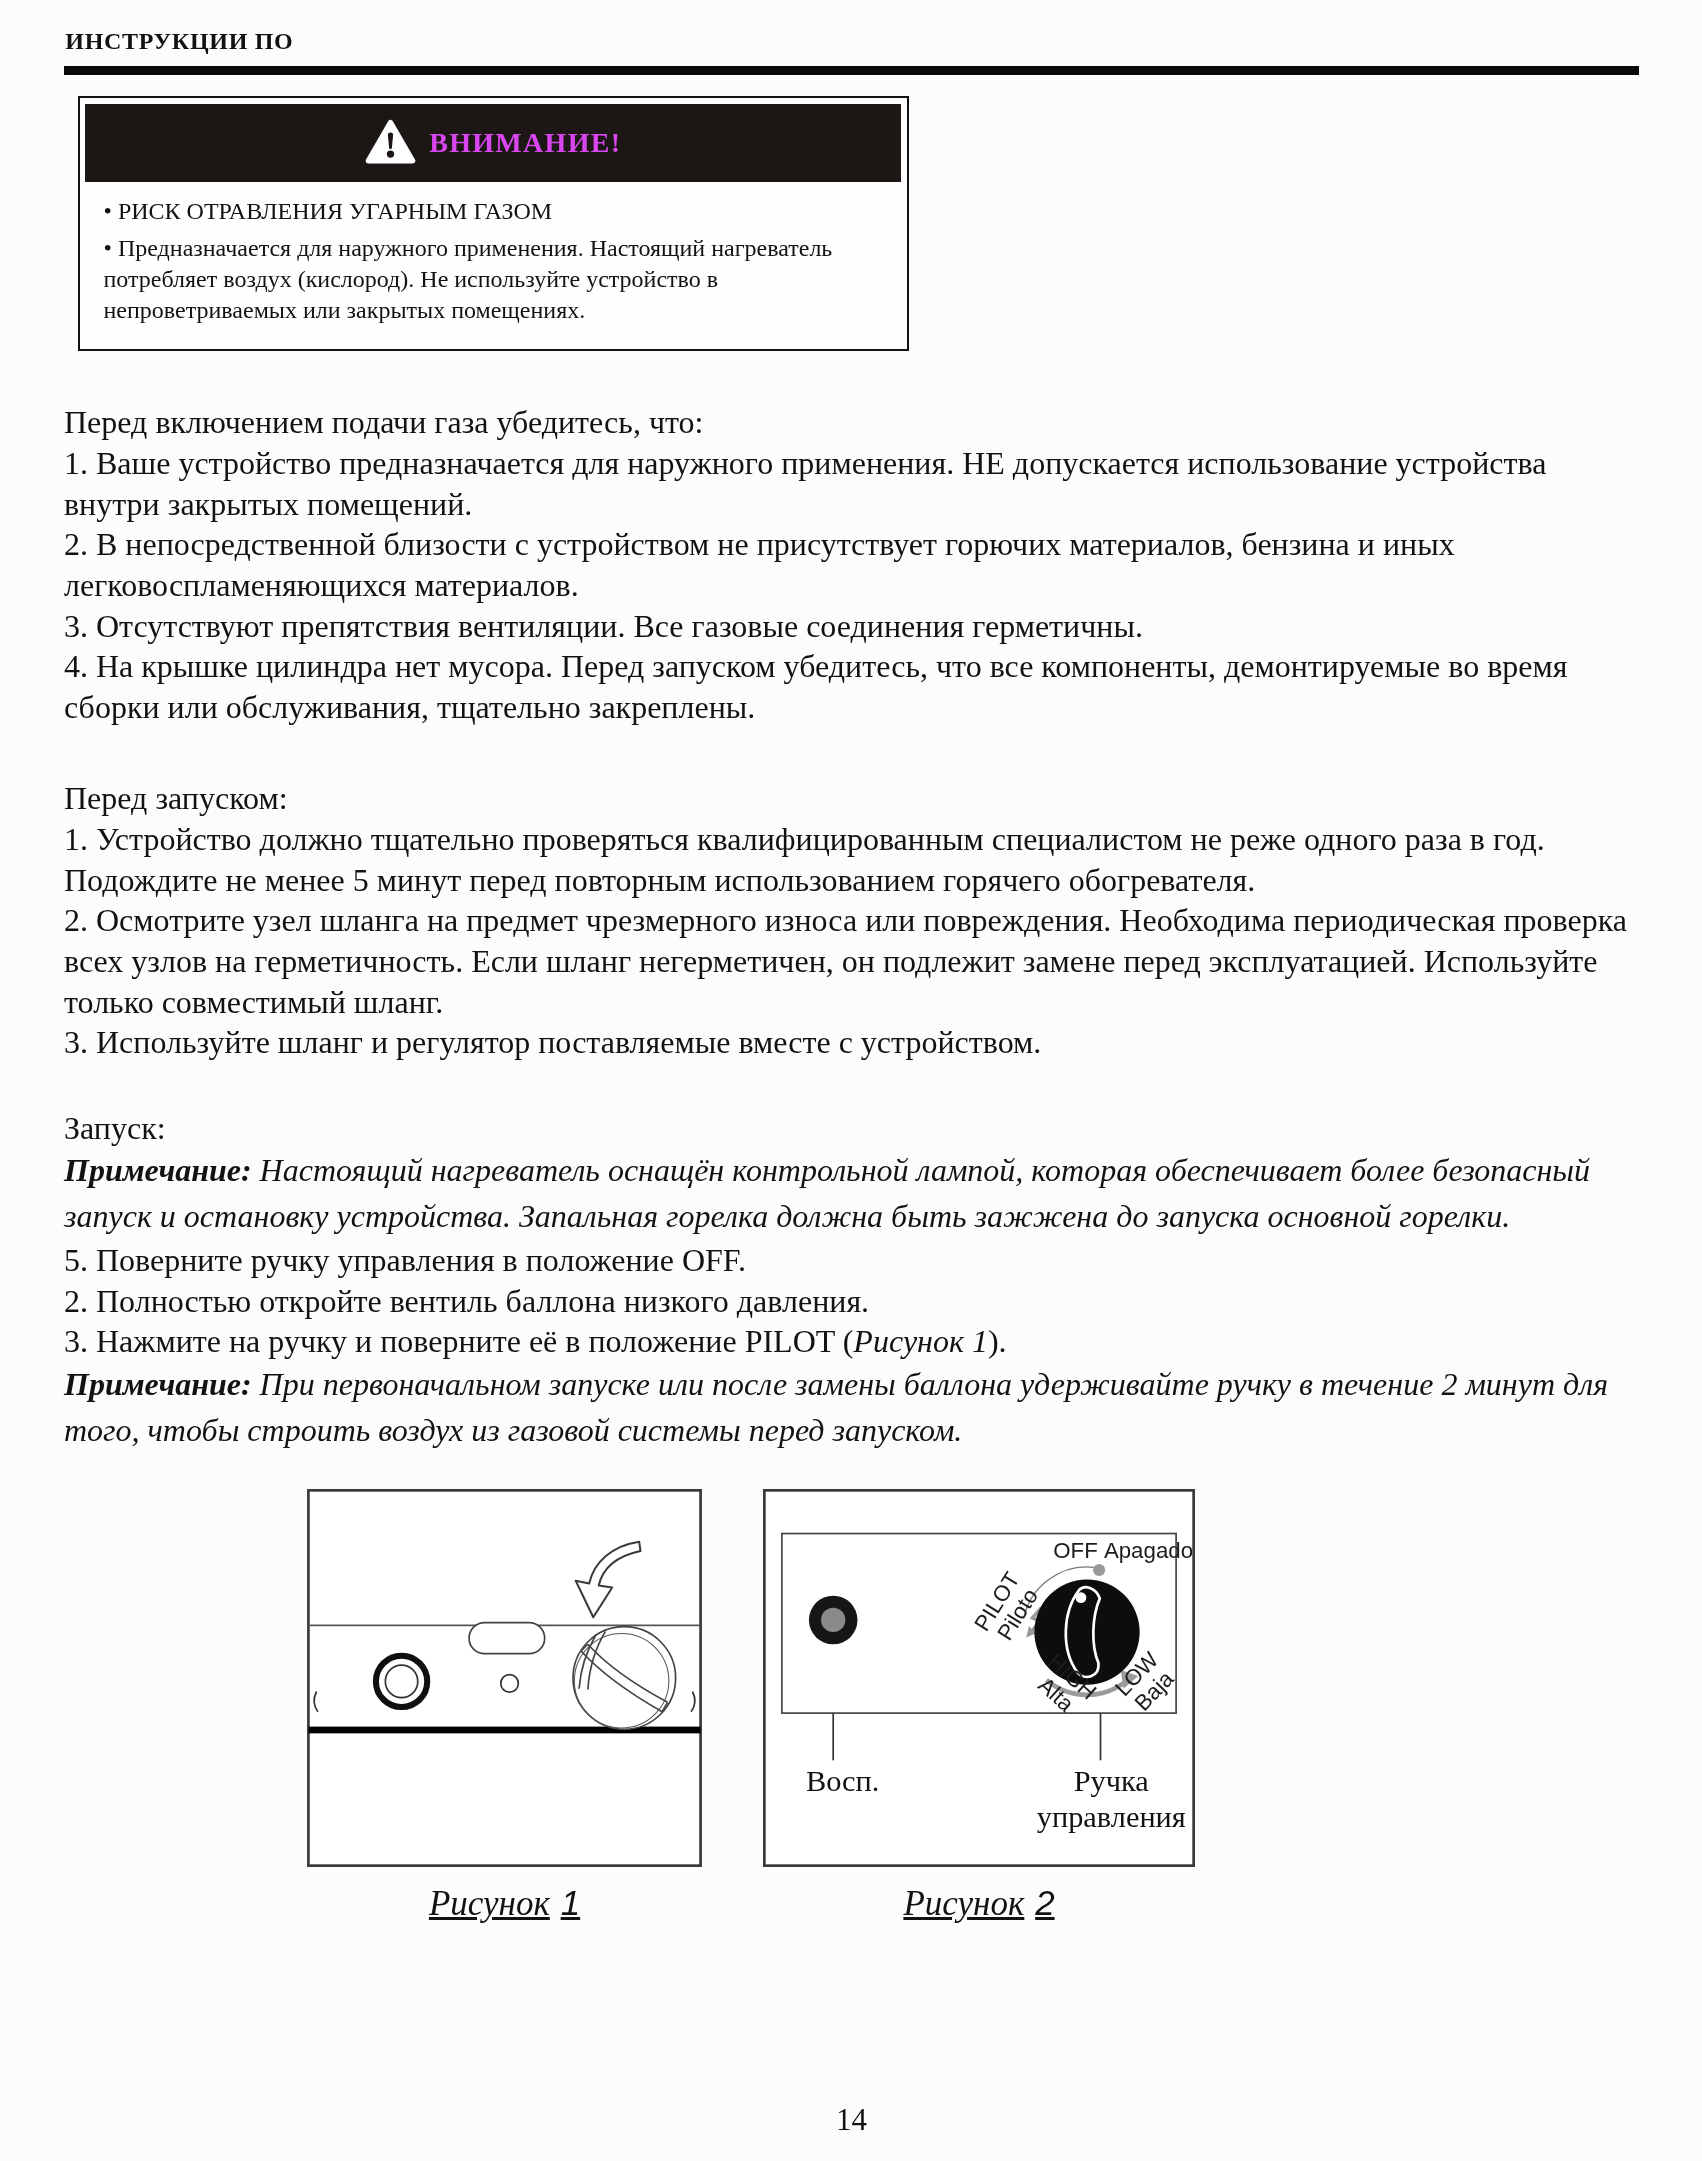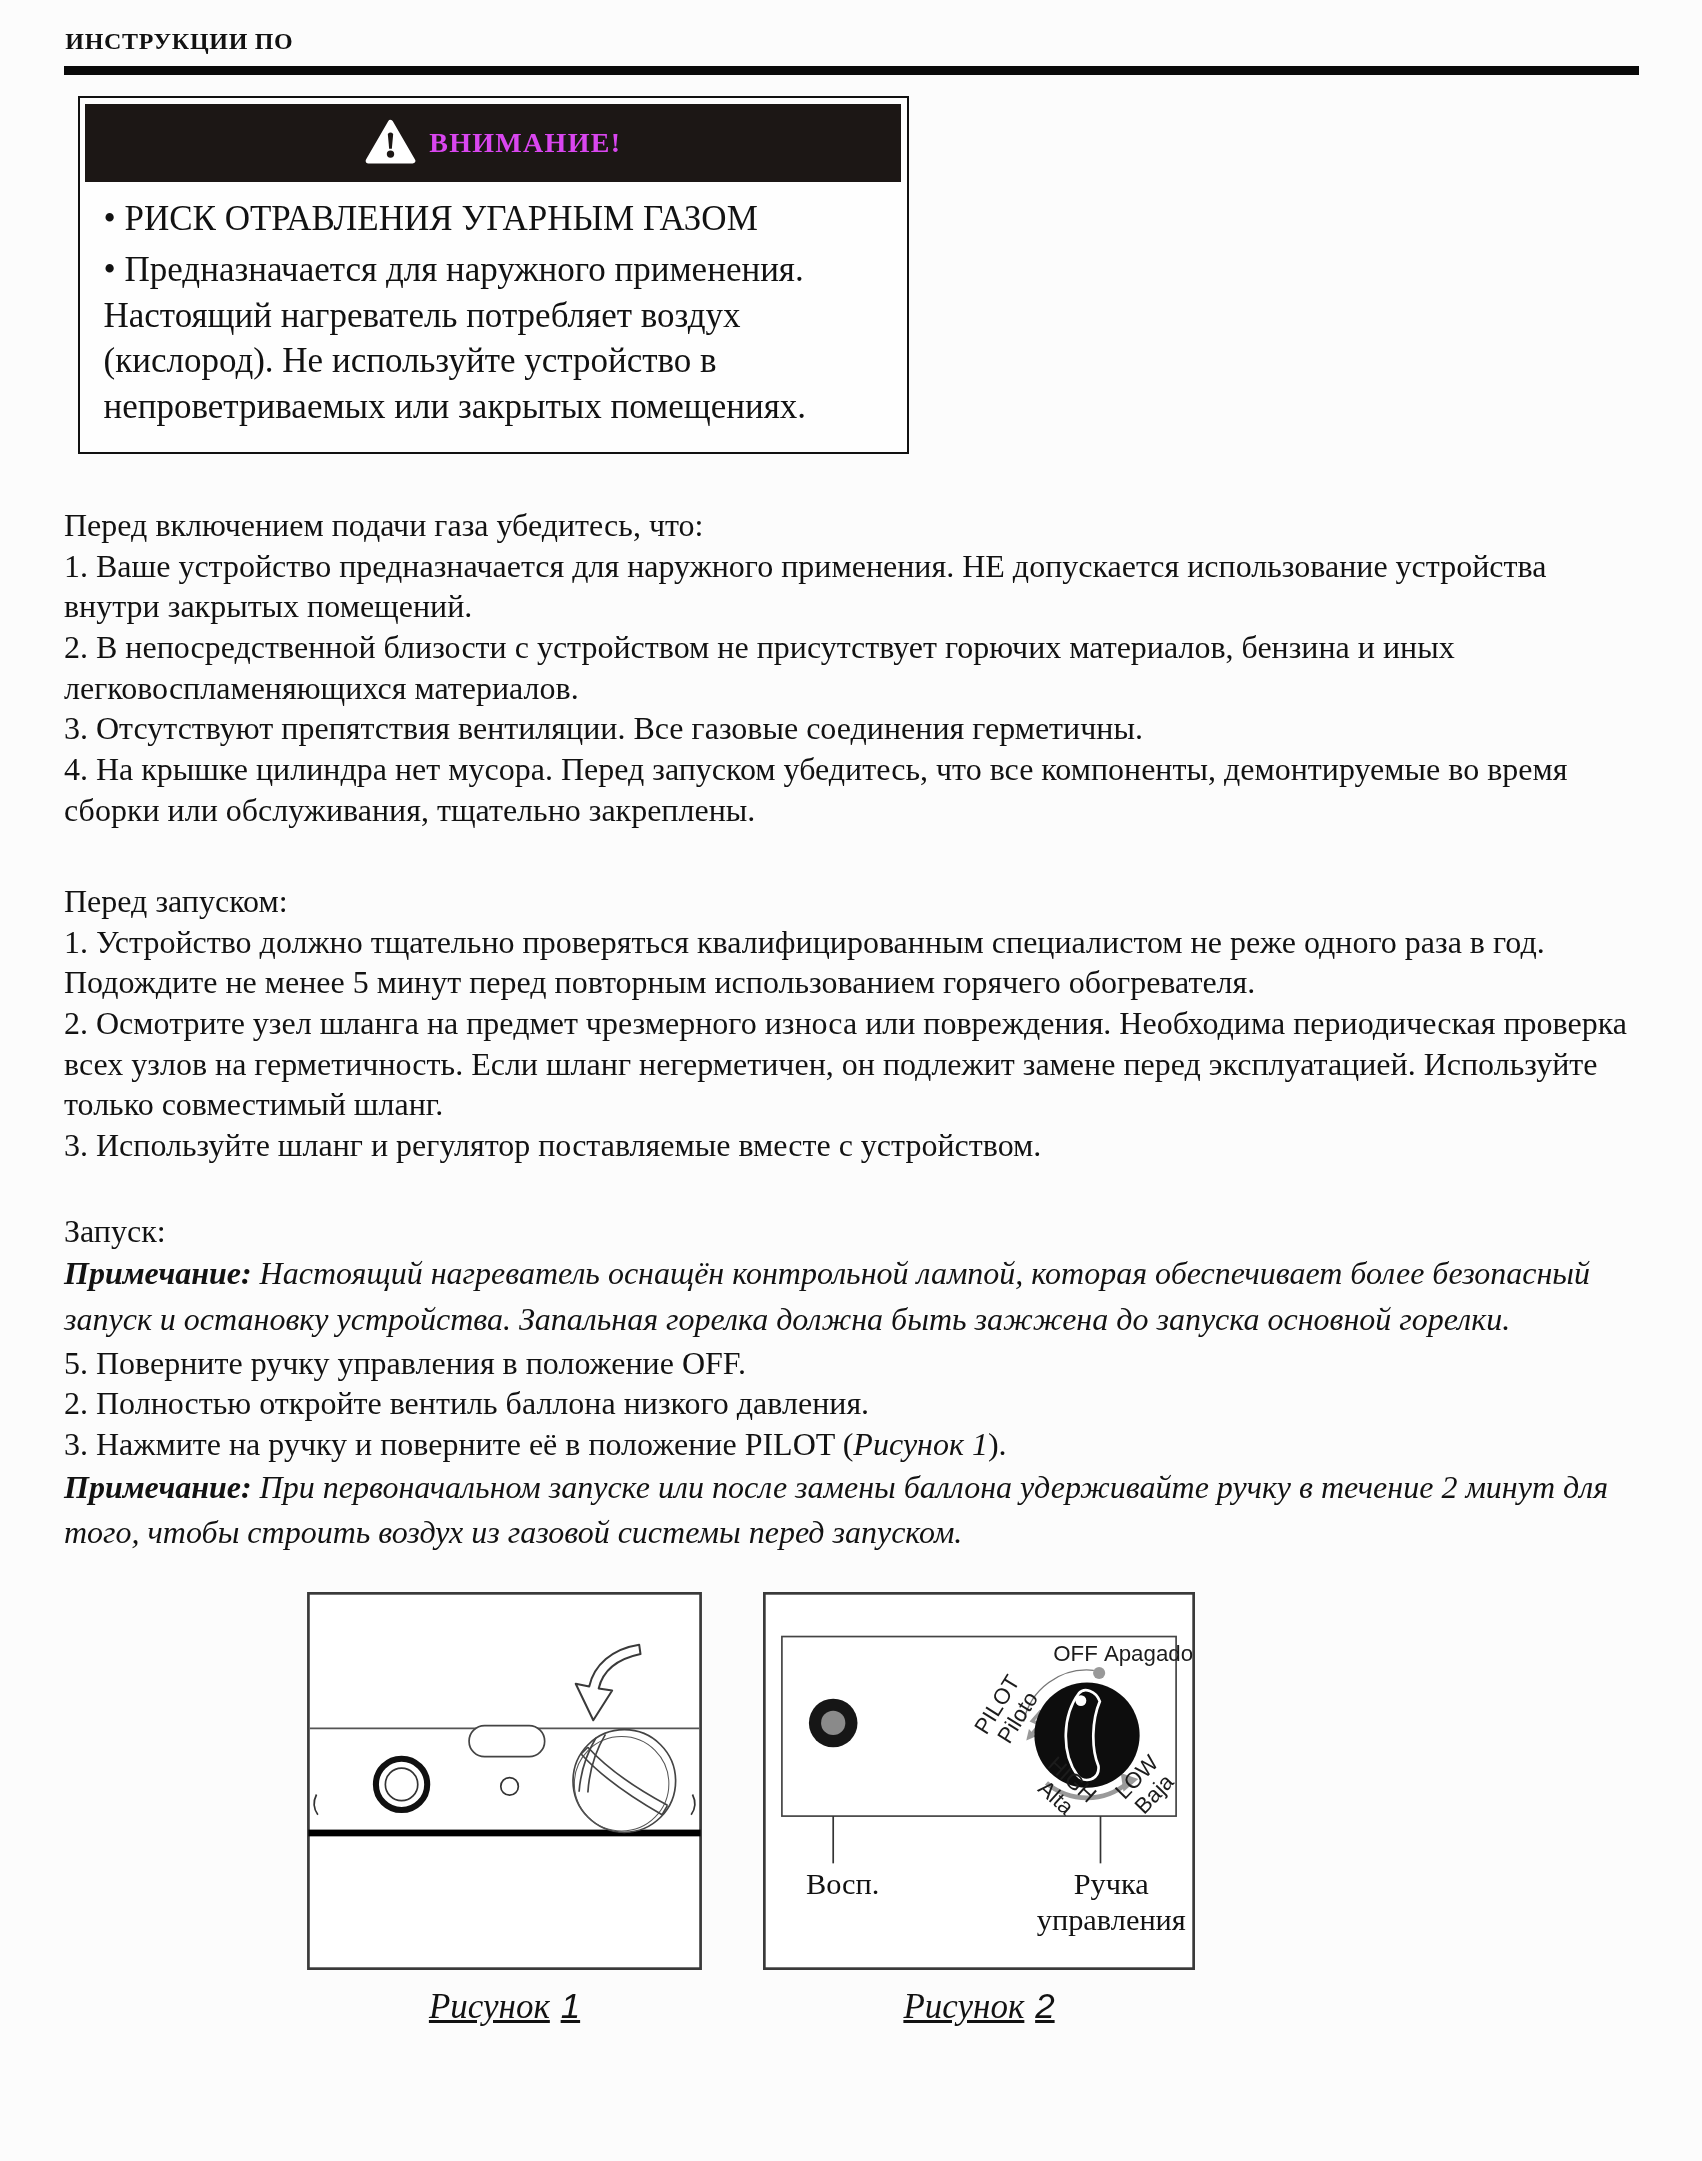--- a/index.html
+++ b/index.html
@@ -22,21 +22,21 @@
   
   .warnbox {
     width:831px; border:2.7px solid #111; background:#fefefe;
     margin-left:13.5px; box-sizing:border-box;
   }
   .warnhead {
     background:#1c1715; margin:5.4px 5.4px 0 5.4px; height:78px;
     display:flex; align-items:center; justify-content:center; gap:13.5px;
   }
   .warnhead .wtitle { color:#d946ef; font-size:28px; font-weight:bold; letter-spacing:1.3px; }
-  .warnbody { padding:9.4px 24px 17.5px 24px; font-size:35px; line-height:1.30; }
+  .warnbody { padding:9.4px 24px 17.5px 24px; font-size:24px; line-height:1.30; }
   .warnbody p { margin:5.4px 0; }
 
   .para { font-size:32px; margin:0; line-height:1.27; }
   .italic-para { line-height:1.43; }
   .lead-bi { font-weight:bold; font-style:italic; }
   .it { font-style:italic; }
 
   .caution { margin-top:23px; }
   .sect-gap-lg { margin-top:51px; }
   .sect-gap-md { margin-top:45px; }
@@ -198,14 +198,15 @@
 
         <text class="callout-label" x="118" y="448" text-anchor="middle">Восп.</text>
         <text class="callout-label" x="516" y="448" text-anchor="middle">Ручка</text>
         <text class="callout-label" x="516" y="500" text-anchor="middle">управления</text>
       </svg>
       <div class="figcap"><span>Рисунок</span><span class="num">2</span></div>
     </div>
 
   </div>
 
+  <div class="pagenum">14</div>
 </div>
 
 
 </body></html>

